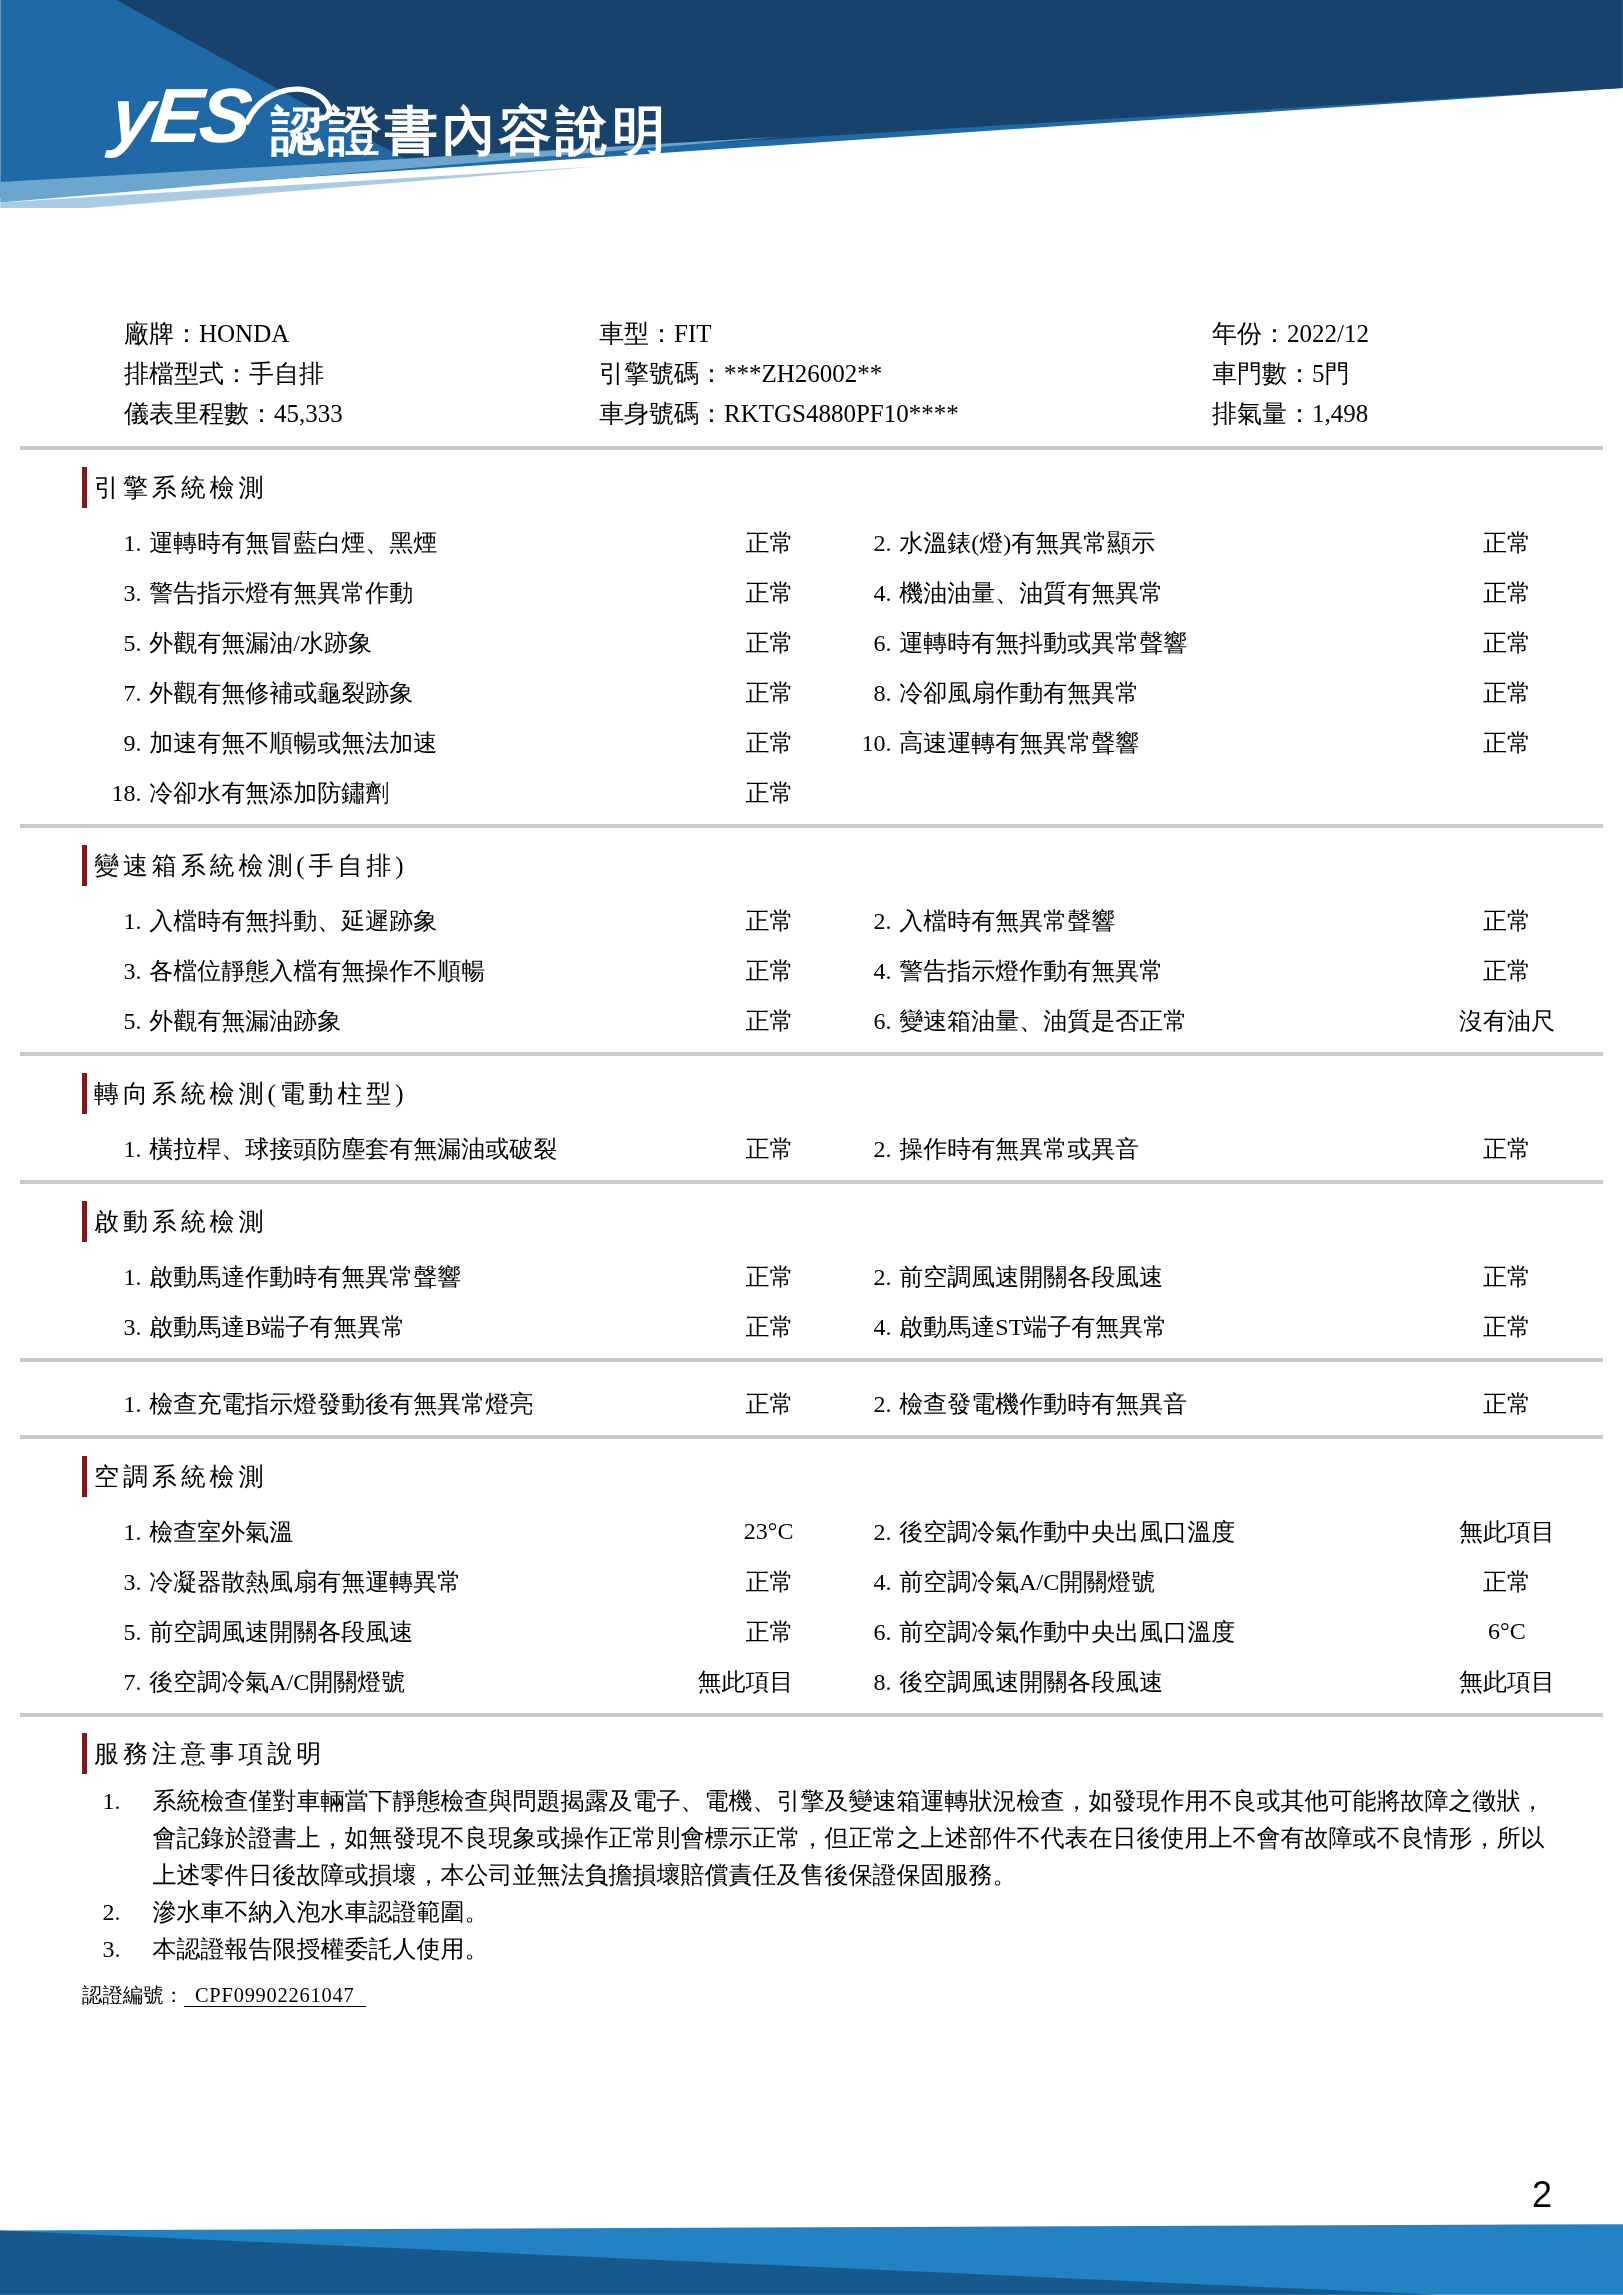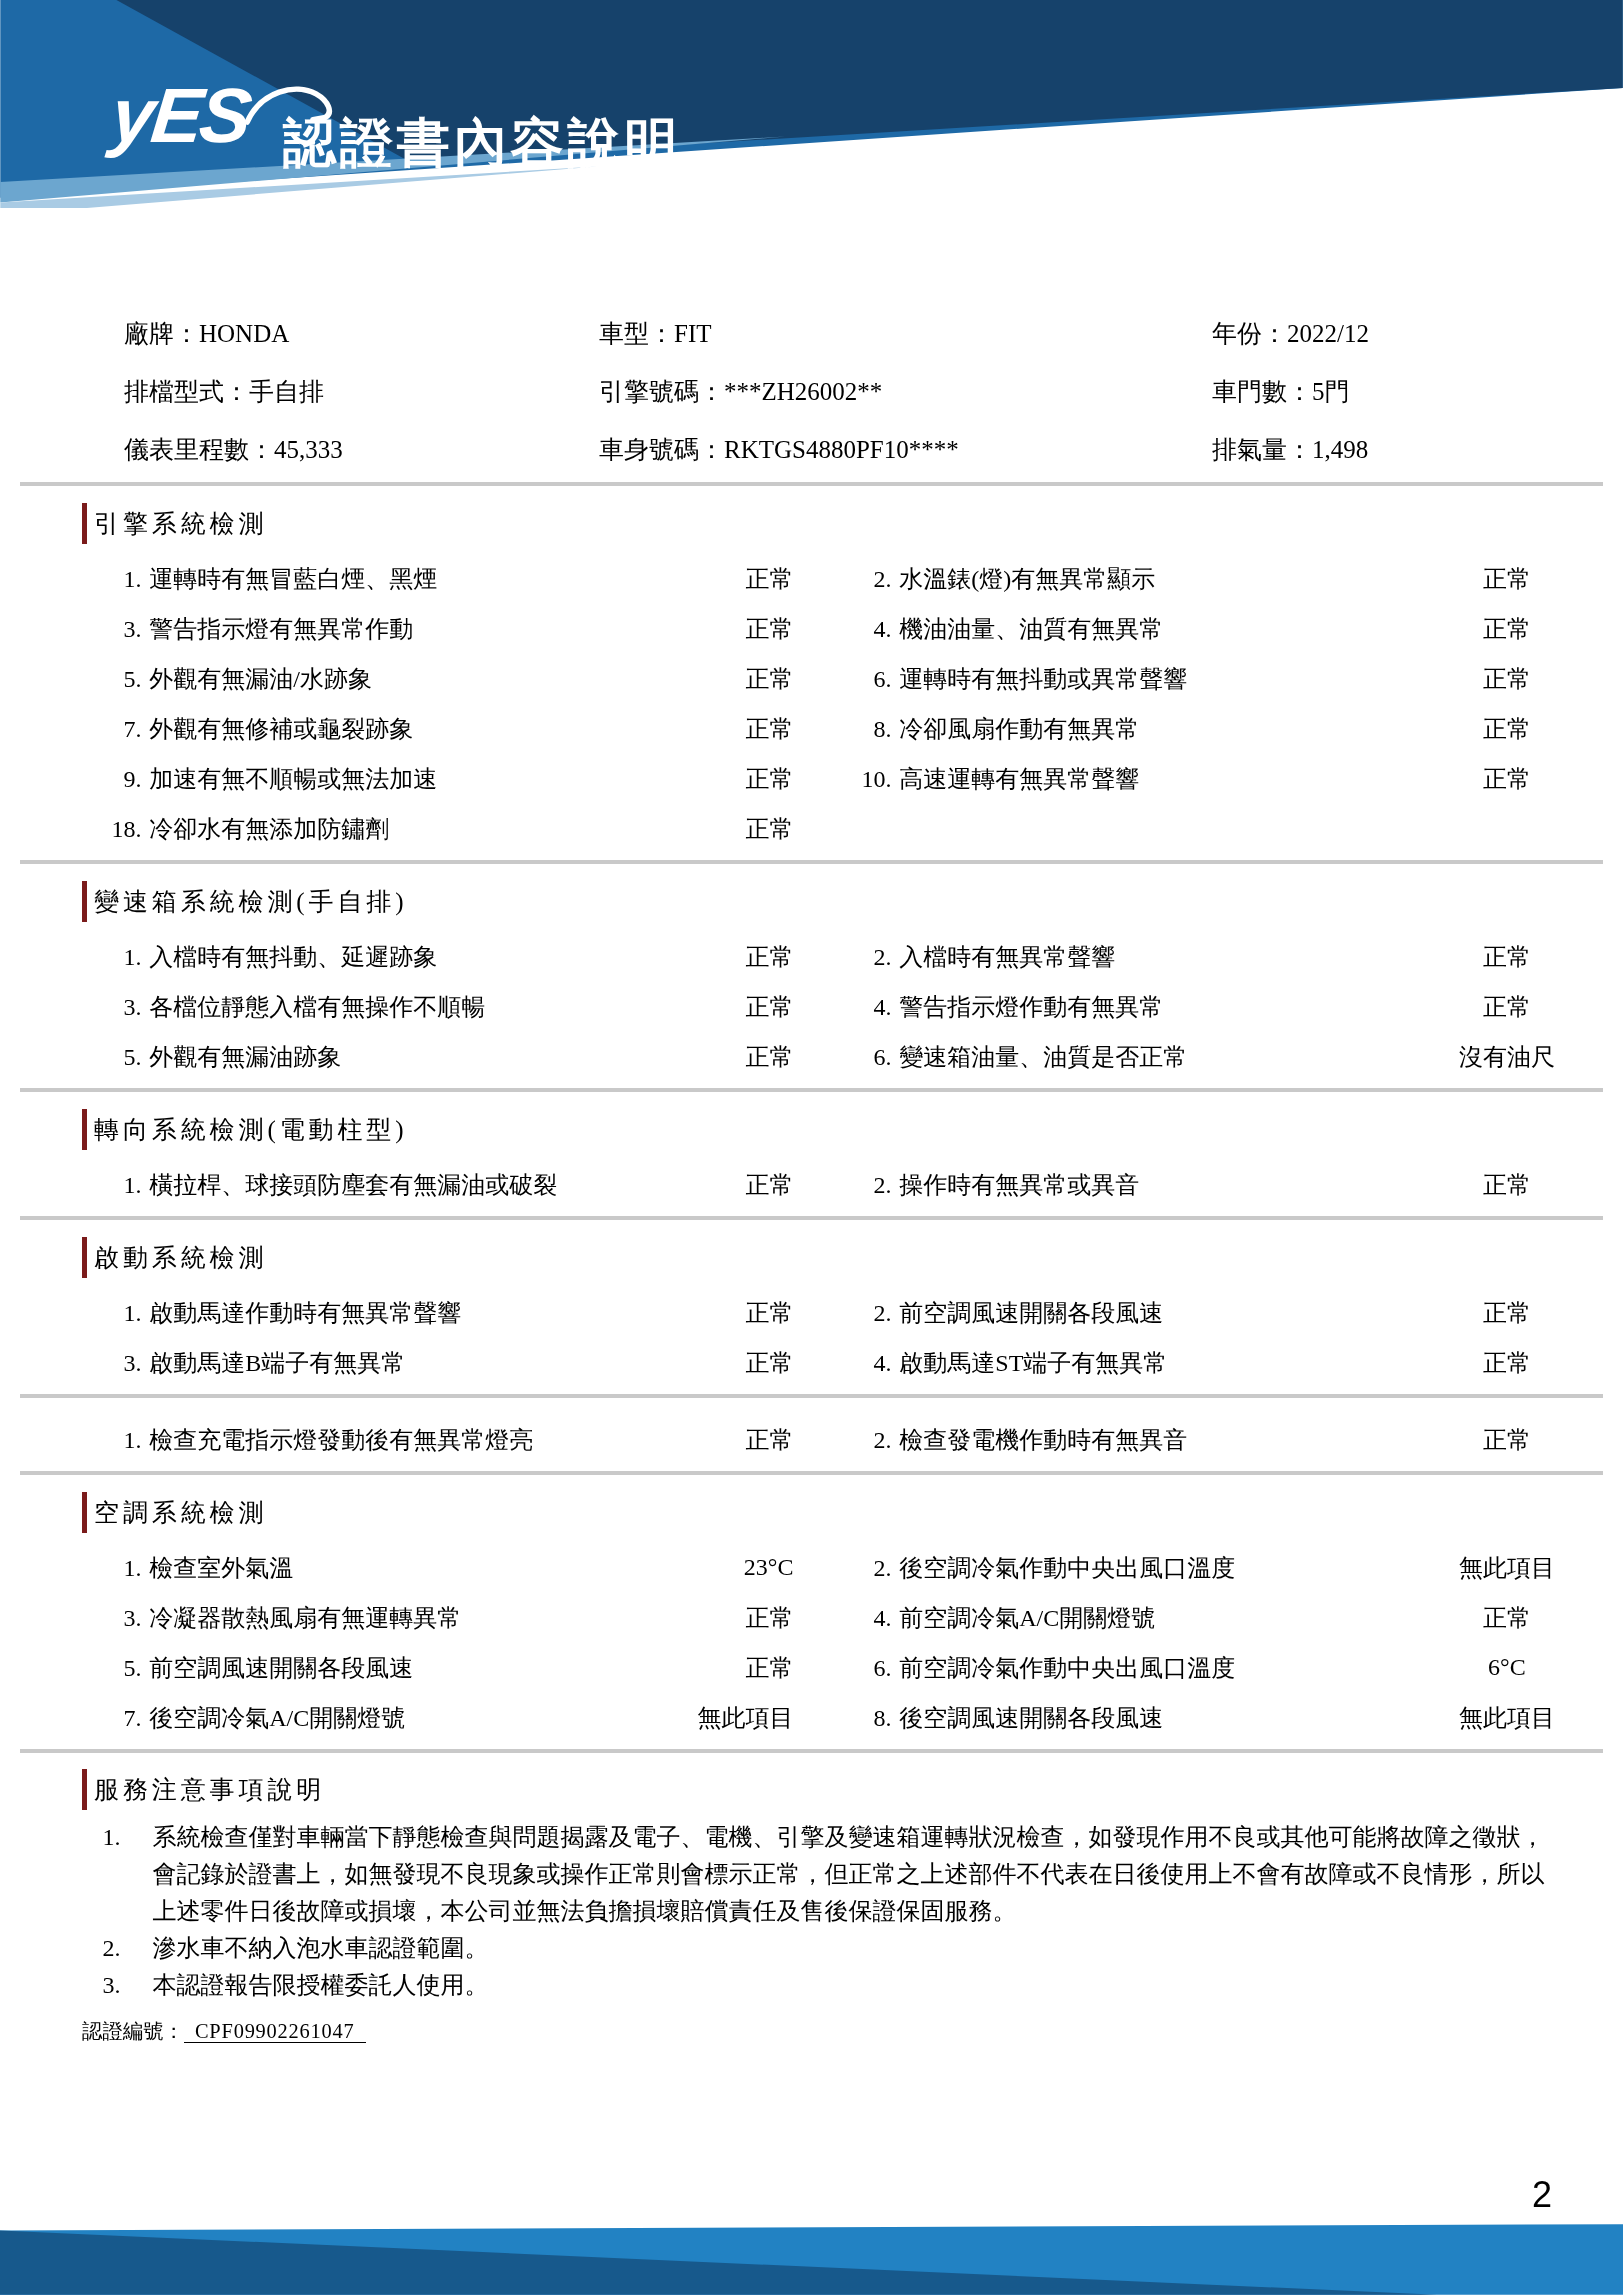--- a/index.html
+++ b/index.html
@@ -5,24 +5,24 @@
   html,body{margin:0;padding:0;background:#e8e8e8;}
   .page{position:relative;width:1623px;height:2295px;margin:0 auto;background:#ffffff;overflow:hidden;
         font-family:"Liberation Serif","DejaVu Serif",serif;color:#000;}
   
   .hdr{position:absolute;top:0;left:0;width:1623px;height:208px;}
   .hdr svg{display:block;}
   .logo{position:absolute;left:112px;top:77px;display:flex;align-items:flex-end;}
   .logo-text{font-family:"Liberation Sans","DejaVu Sans",sans-serif;font-style:italic;font-weight:900;
              font-size:77px;line-height:77px;color:#fff;letter-spacing:-3.1px;transform:skewX(-6deg);}
   .car-swoosh{margin-left:-4.7px;margin-bottom:4.7px;}
-  .hdr-title{position:absolute;left:271px;top:99px;margin:12px;font-family:"Liberation Sans","DejaVu Sans",sans-serif;
+  .hdr-title{position:absolute;left:271px;top:99px;margin:0;font-family:"Liberation Sans","DejaVu Sans",sans-serif;
              font-weight:bold;font-size:53px;line-height:63px;color:#fff;letter-spacing:3.9px;}
   
-  .info-grid{display:grid;grid-template-columns:475px 613px 1fr;row-gap:27px;
+  .info-grid{display:grid;grid-template-columns:475px 613px 1fr;row-gap:9px;
              padding:318px 59px 17.3px 124px;font-size:25px;line-height:31px;}
   
   .divider{height:3.9px;background:#c9c9c9;margin:0 20.4px;}
   
   .sec{padding:17.3px 59px 6.3px 82px;}
   .sec-title{font-size:25px;line-height:41px;color:#000000;border-left:5.5px solid #7b1b1b;
              padding-left:7px;letter-spacing:3.9px;margin-bottom:9.4px;font-weight:normal;}
   .sec-items{padding-left:20.4px;}
   .item-row{display:grid;grid-template-columns:581px 110px 59px 597px 115px;height:50px;
             align-items:center;font-size:24px;}

